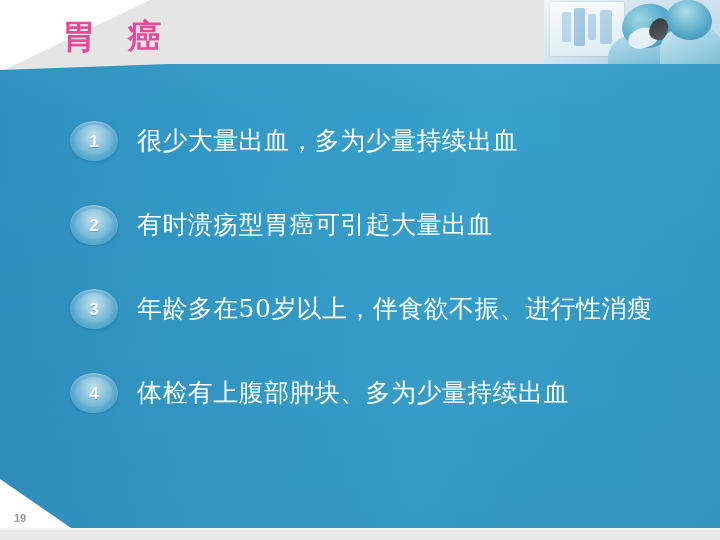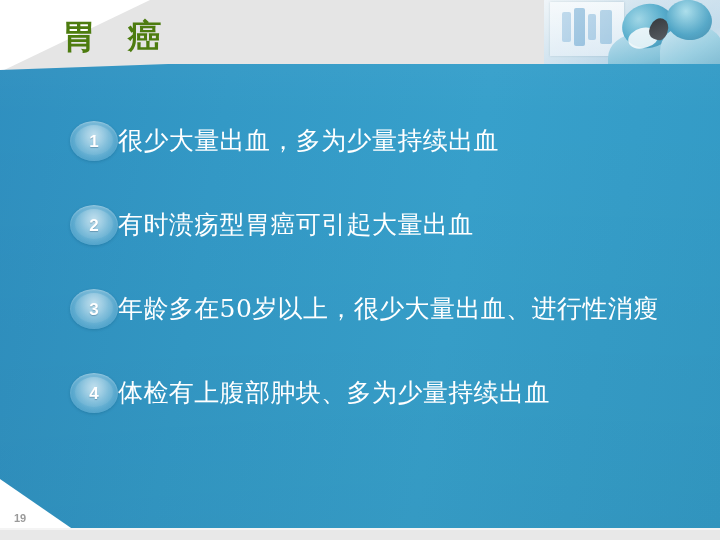--- a/index.html
+++ b/index.html
@@ -195,35 +195,36 @@
     position: relative;
     z-index: 2;
     color: #ffffff;
     font-size: 17px;
     font-weight: bold;
     line-height: 1;
     letter-spacing: 0;
     text-shadow: 0 1px 1px rgba(20,70,100,.35);
   }
   .bullet-text {
+    margin-left: 19px;
     color: #ffffff;
     font-family: "DejaVu Serif", "Liberation Serif", serif;
     font-size: 25px;
     line-height: 1.15;
     white-space: nowrap;
     letter-spacing: .4px;
   }
 
   
   .slide-title {
     position: absolute;
     left: 62px;
     top: 16px;
     z-index: 6;
-    color: #4d7c0f;
+    color: #ec4899;
     font-family: "DejaVu Serif", "Liberation Serif", serif;
     font-size: 34px;
     font-weight: bold;
     letter-spacing: 10px;
     line-height: 1.2;
     white-space: nowrap;
   }
 
   
   .page-number {
@@ -284,21 +285,21 @@
       <div class="badge">
         <span class="badge-num">2</span>
       </div>
       <div class="bullet-text">有时溃疡型胃癌可引起大量出血</div>
     </div>
 
     <div class="bullet-row">
       <div class="badge">
         <span class="badge-num">3</span>
       </div>
-      <div class="bullet-text">年龄多在50岁以上，很少大量出血、进行性消瘦</div>
+      <div class="bullet-text">年龄多在50岁以上，伴食欲不振、进行性消瘦</div>
     </div>
 
     <div class="bullet-row">
       <div class="badge">
         <span class="badge-num">4</span>
       </div>
       <div class="bullet-text">体检有上腹部肿块、多为少量持续出血</div>
     </div>
 
   </div>

